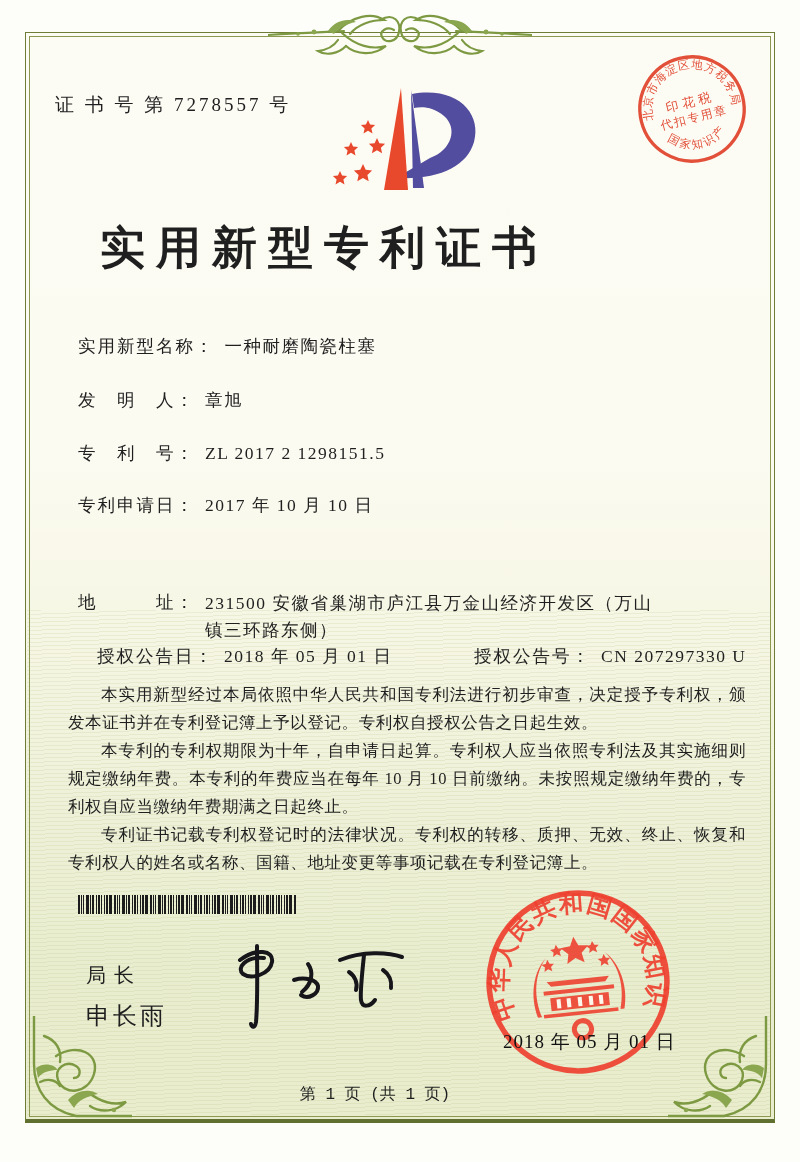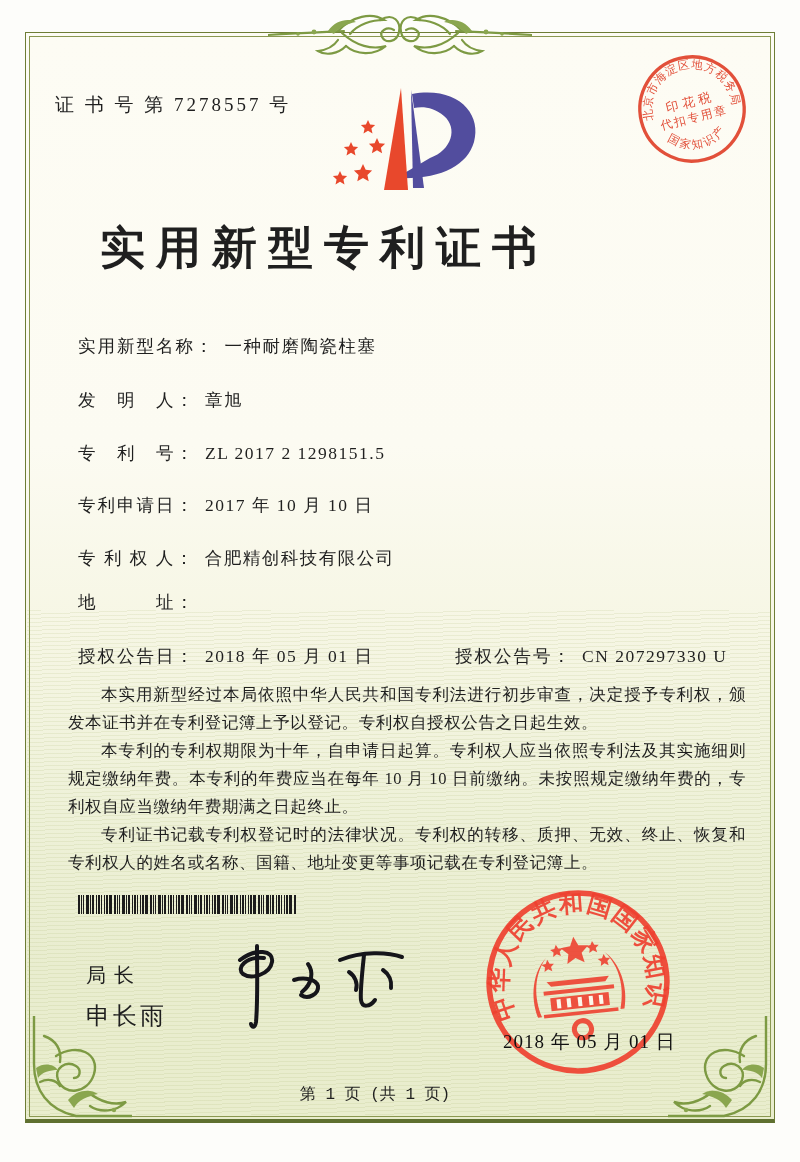--- a/index.html
+++ b/index.html
@@ -20,21 +20,21 @@
   
   #cert-number{left:55px;top:92px;font-size:19px;letter-spacing:3px;}
   #title{left:0;top:218px;width:648px;text-align:center;font-size:45px;font-weight:600;letter-spacing:11px;}
 
   
   .frow{left:78px;font-size:17.5px;letter-spacing:1.5px;white-space:nowrap;}
   .flabel{letter-spacing:2px;text-align:right;}
   .fvalue{margin-left:10px;}
   #row-address{white-space:normal;display:flex;}
   #row-address .fvalue{display:inline-block;width:462px;line-height:27px;vertical-align:top;}
-  #row-grant{width:680px;}
+  #row-grant{width:680px;margin-left:19px;}
   #grant-no{position:absolute;left:377px;top:0;white-space:nowrap;}
 
   
   #body-text{left:68px;top:681px;width:678px;font-size:16.5px;line-height:28px;text-align:justify;letter-spacing:0.6px;}
   #body-text p{margin:0;text-indent:2em;}
 
   
   #sig-title{left:86px;top:962px;font-size:20px;letter-spacing:8px;}
   #sig-name{left:86px;top:1000px;font-size:24px;letter-spacing:3px;}
 
@@ -151,25 +151,23 @@
   </div>
   <div class="abs frow" style="top:388px">
     <span class="flabel">发　明　人：</span><span class="fvalue">章旭</span>
   </div>
   <div class="abs frow" style="top:441px">
     <span class="flabel">专　利　号：</span><span class="fvalue">ZL 2017 2 1298151.5</span>
   </div>
   <div class="abs frow" style="top:493px">
     <span class="flabel">专利申请日：</span><span class="fvalue">2017 年 10 月 10 日</span>
   </div>
-  <div class="abs frow" style="top:546px">
-    <span class="flabel">专 利 权 人：</span><span class="fvalue">合肥精创科技有限公司</span>
-  </div>
   <div class="abs frow" id="row-address" style="top:590px">
     <span class="flabel">地　　　址：</span>
+      <span class="fvalue">231500 安徽省巢湖市庐江县万金山经济开发区（万山镇三环路东侧）</span>
   </div>
   <div class="abs frow" id="row-grant" style="top:644px">
     <span>
       <span class="flabel">授权公告日：</span><span class="fvalue">2018 年 05 月 01 日</span>
     </span>
     <span id="grant-no">
       <span class="flabel">授权公告号：</span><span class="fvalue">CN 207297330 U</span>
     </span>
   </div>
 

